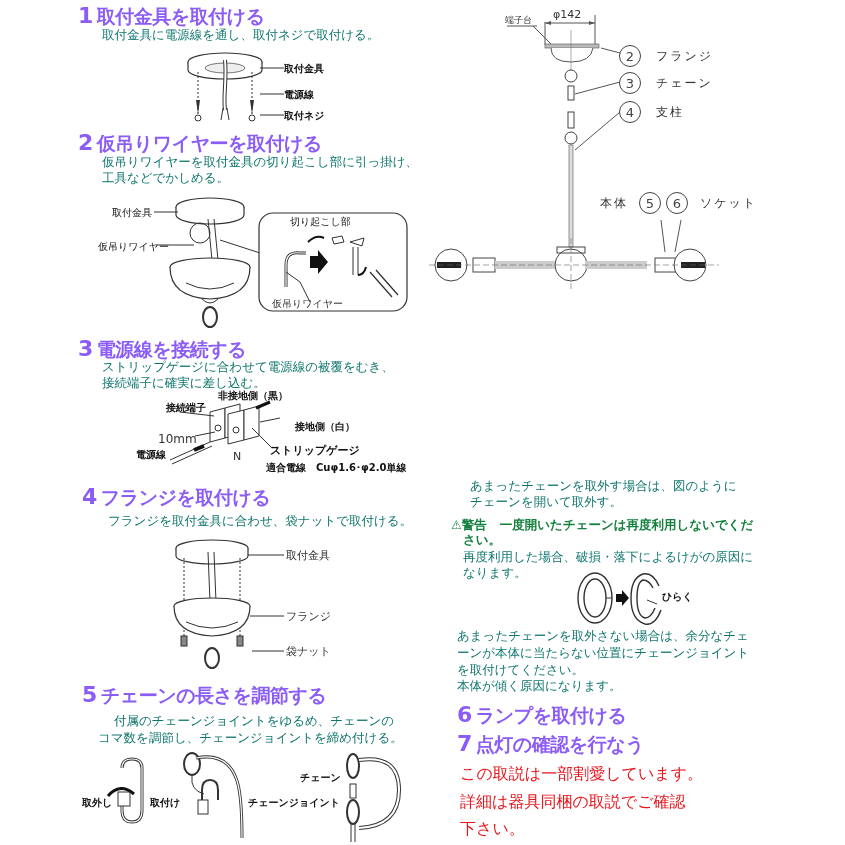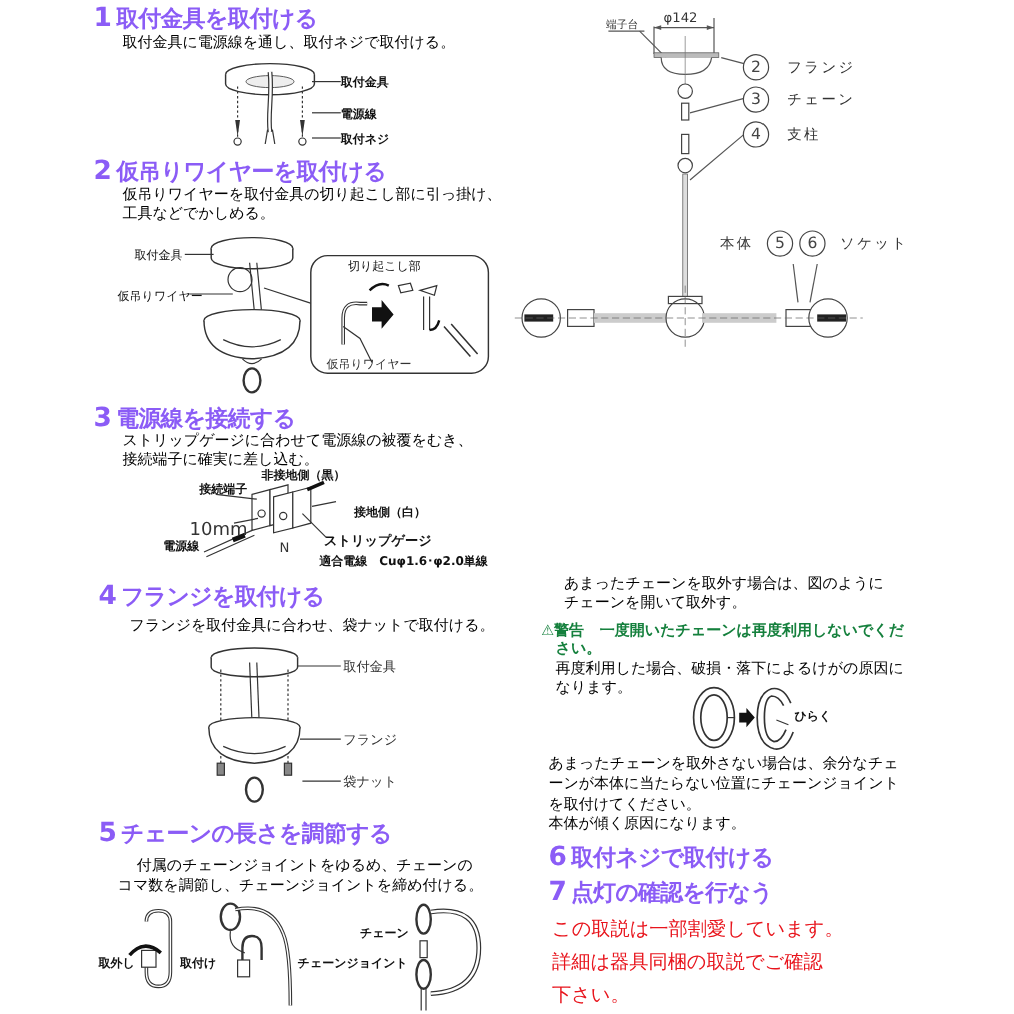--- a/index.html
+++ b/index.html
@@ -1,21 +1,21 @@
 <!DOCTYPE html>
 <html><head>
 <meta charset="utf-8">
 <style>
   * { margin:0; padding:0; box-sizing:border-box; }
   html, body { width:845px; height:845px; background:#ffffff; overflow:hidden; }
   body { position:relative; font-family:"DejaVu Sans", "Liberation Sans", sans-serif; color:#222; }
   .abs { position:absolute; }
   .step-title { font-weight:bold; font-size:19px; color:#8b5cf6; white-space:nowrap; letter-spacing:-0.5px; }
   .step-title .num { font-size:22px; font-weight:900; margin-right:4px; }
-  .body-text { font-size:12.5px; line-height:16px; color:#000000; white-space:nowrap; }
+  .body-text { font-size:12.5px; line-height:16px; color:#0f766e; white-space:nowrap; }
   .label { font-size:10px; color:#111; white-space:nowrap; }
   .label-b { font-size:10px; font-weight:bold; color:#111; white-space:nowrap; }
   .label-plain { font-size:11px; color:#333; white-space:nowrap; }
   .red-text { font-size:16px; line-height:25px; color:#e8141c; white-space:nowrap; }
   .warn-b { font-size:12.5px; font-weight:bold; color:#15803d; white-space:nowrap; }
   svg { position:absolute; overflow:visible; }
   .callout { width:22px; height:22px; border:1px solid #444; border-radius:50%; font-size:13px; color:#444; display:flex; align-items:center; justify-content:center; background:#fff; }
   .diag-text { font-size:12px; color:#333; white-space:nowrap; letter-spacing:2px; }
 </style>
 </head>
@@ -91,21 +91,21 @@
 
 <div class="abs step-title" style="left:78px;top:336px;">
   <span class="num">3</span><span>電源線を接続する</span>
 </div>
 <div class="abs body-text" style="left:102px;top:359px;">ストリップゲージに合わせて電源線の被覆をむき、</div>
 <div class="abs body-text" style="left:102px;top:375px;">接続端子に確実に差し込む。</div>
 
 <div class="abs label-b" style="left:218px;top:389px;">非接地側（黒）</div>
 <div class="abs label-b" style="left:166px;top:401px;">接続端子</div>
 <div class="abs label-b" style="left:295px;top:420px;">接地側（白）</div>
-<div class="abs label-plain" style="left:158px;top:432px;font-size:15px;">10mm</div>
+<div class="abs label-plain" style="left:158px;top:432px;font-size:12px;">10mm</div>
 <div class="abs label-b" style="left:136px;top:448px;">電源線</div>
 <div class="abs label-plain" style="left:233px;top:450px;font-size:11px;">N</div>
 <div class="abs label-b" style="left:270px;top:443px;font-size:11px;">ストリップゲージ</div>
 <div class="abs label-b" style="left:266px;top:461px;">適合電線　Cuφ1.6･φ2.0単線</div>
 <svg style="left:160px;top:400px;" width="140" height="70" viewBox="0 0 140 70">
   <path d="M50 12 l15 -4 v30 l-15 4z" fill="#fff" stroke="#333"></path>
   <path d="M65 8 l15 -4 v30 l-15 4z" fill="#fff" stroke="#333"></path>
   <path d="M68 14 l16 -4 v30 l-16 4z" fill="#fff" stroke="#333"></path>
   <path d="M84 10 l15 -4 v30 l-15 4z" fill="#fff" stroke="#333"></path>
   <circle cx="58" cy="28" r="3" fill="none" stroke="#333"></circle>
@@ -250,21 +250,21 @@
   <line x1="72" y1="30" x2="82" y2="34" stroke="#333"></line>
 </svg>
 <div class="abs label-b" style="left:662px;top:590px;">ひらく</div>
 
 <div class="abs body-text" style="left:457px;top:628px;">あまったチェーンを取外さない場合は、余分なチェ</div>
 <div class="abs body-text" style="left:457px;top:645px;">ーンが本体に当たらない位置にチェーンジョイント</div>
 <div class="abs body-text" style="left:457px;top:662px;">を取付けてください。</div>
 <div class="abs body-text" style="left:457px;top:678px;">本体が傾く原因になります。</div>
 
 <div class="abs step-title" style="left:457px;top:702px;">
-  <span class="num">6</span><span>取付ネジで取付ける</span>
+  <span class="num">6</span><span>ランプを取付ける</span>
 </div>
 <div class="abs step-title" style="left:457px;top:731px;">
   <span class="num">7</span><span>点灯の確認を行なう</span>
 </div>
 
 <div class="abs red-text" style="left:460px;top:761px;">この取説は一部割愛しています。</div>
 <div class="abs red-text" style="left:460px;top:789px;">詳細は器具同梱の取説でご確認</div>
 <div class="abs red-text" style="left:460px;top:816px;">下さい。</div>
 
 </body></html>

